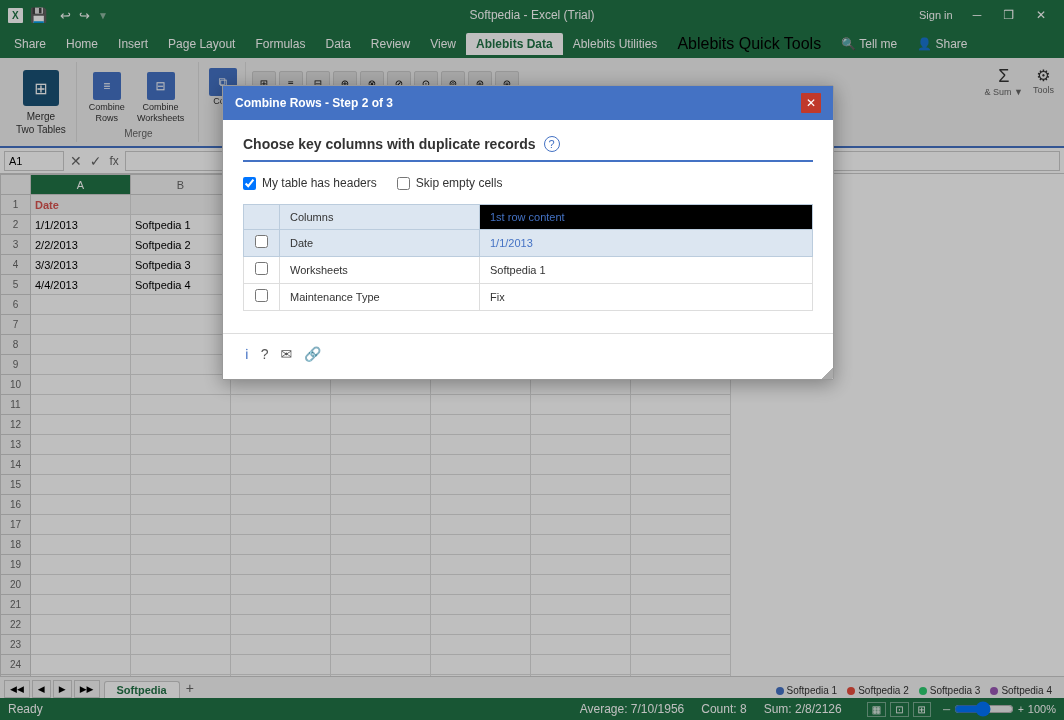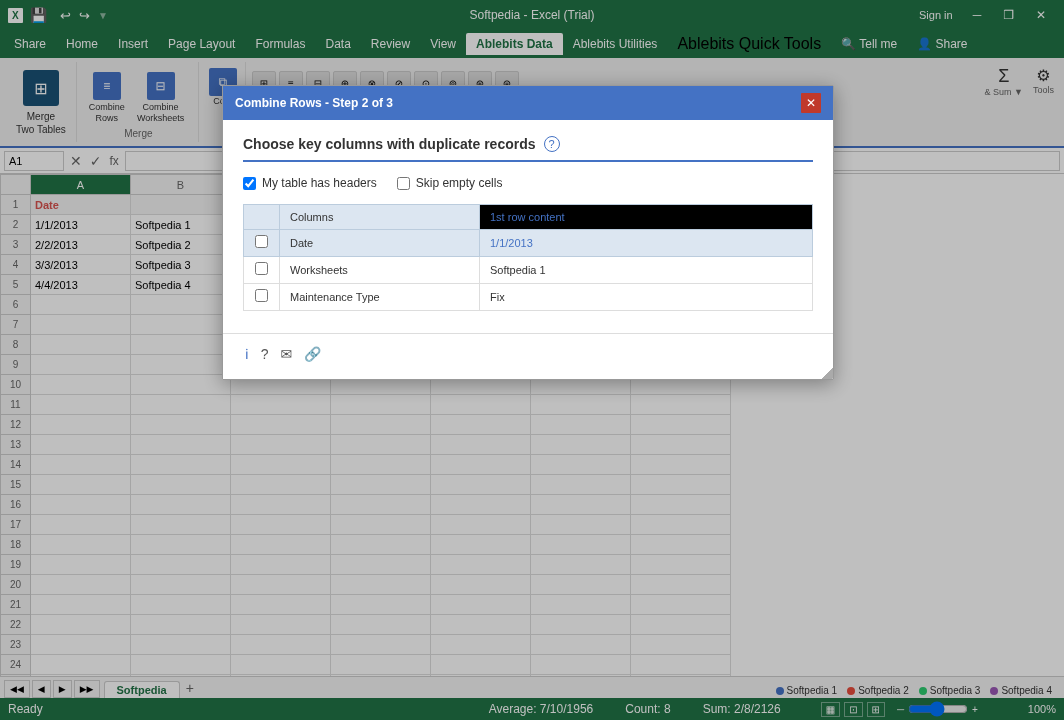--- a/index.html
+++ b/index.html
@@ -403,32 +403,32 @@
     </div>
     <div style="display:flex;align-items:center;gap:3px;">
       <div style="width:8px;height:8px;border-radius:50%;background:#9b59b6;"></div>
       <span style="font-size:10px;color:#333;">Softpedia 4</span>
     </div>
   </div>
 </div>
 
 <div style="height:22px;background:#217346;display:flex;align-items:center;padding:0 8px;color:white;font-size:11px;">
   <span>Ready</span>
-  <div style="margin-left:auto;display:flex;gap:32px;">
+  <div style="margin-left:auto;display:flex;gap:17px;">
     <span>Average: 7/10/1956</span>
     <span>Count: 8</span>
     <span>Sum: 2/8/2126</span>
     <div style="display:flex;align-items:center;gap:4px;margin-left:8px;">
       <button style="background:none;border:1px solid rgba(255,255,255,0.4);color:white;padding:1px 4px;cursor:pointer;font-size:10px;">▦</button>
       <button style="background:none;border:1px solid rgba(255,255,255,0.4);color:white;padding:1px 4px;cursor:pointer;font-size:10px;">⊡</button>
       <button style="background:none;border:1px solid rgba(255,255,255,0.4);color:white;padding:1px 4px;cursor:pointer;font-size:10px;">⊞</button>
       <span style="margin-left:8px;font-size:10px;">─</span>
       <input type="range" min="10" max="200" value="100" style="width: 60px; height: 14px; cursor: pointer;">
       <span style="font-size:10px;">+</span>
-      <span style="font-size:11px;margin-left:46px;">100%</span>
+      <span style="font-size:11px;">100%</span>
     </div>
   </div>
 </div>
 
 <div style="position:fixed;top:0;left:0;right:0;bottom:0;background:rgba(0,0,0,0.25);z-index:100;"></div>
 
 <div style="position:fixed;top:85px;left:222px;width:612px;background:white;border:1px solid #999;box-shadow:0 4px 20px rgba(0,0,0,0.35);z-index:200;border-radius:1px;">
 
   <div style="background:#4472c4;color:white;padding:7px 12px;display:flex;align-items:center;justify-content:space-between;">
     <span style="font-size:12px;font-weight:bold;">Combine Rows - Step 2 of 3</span>

